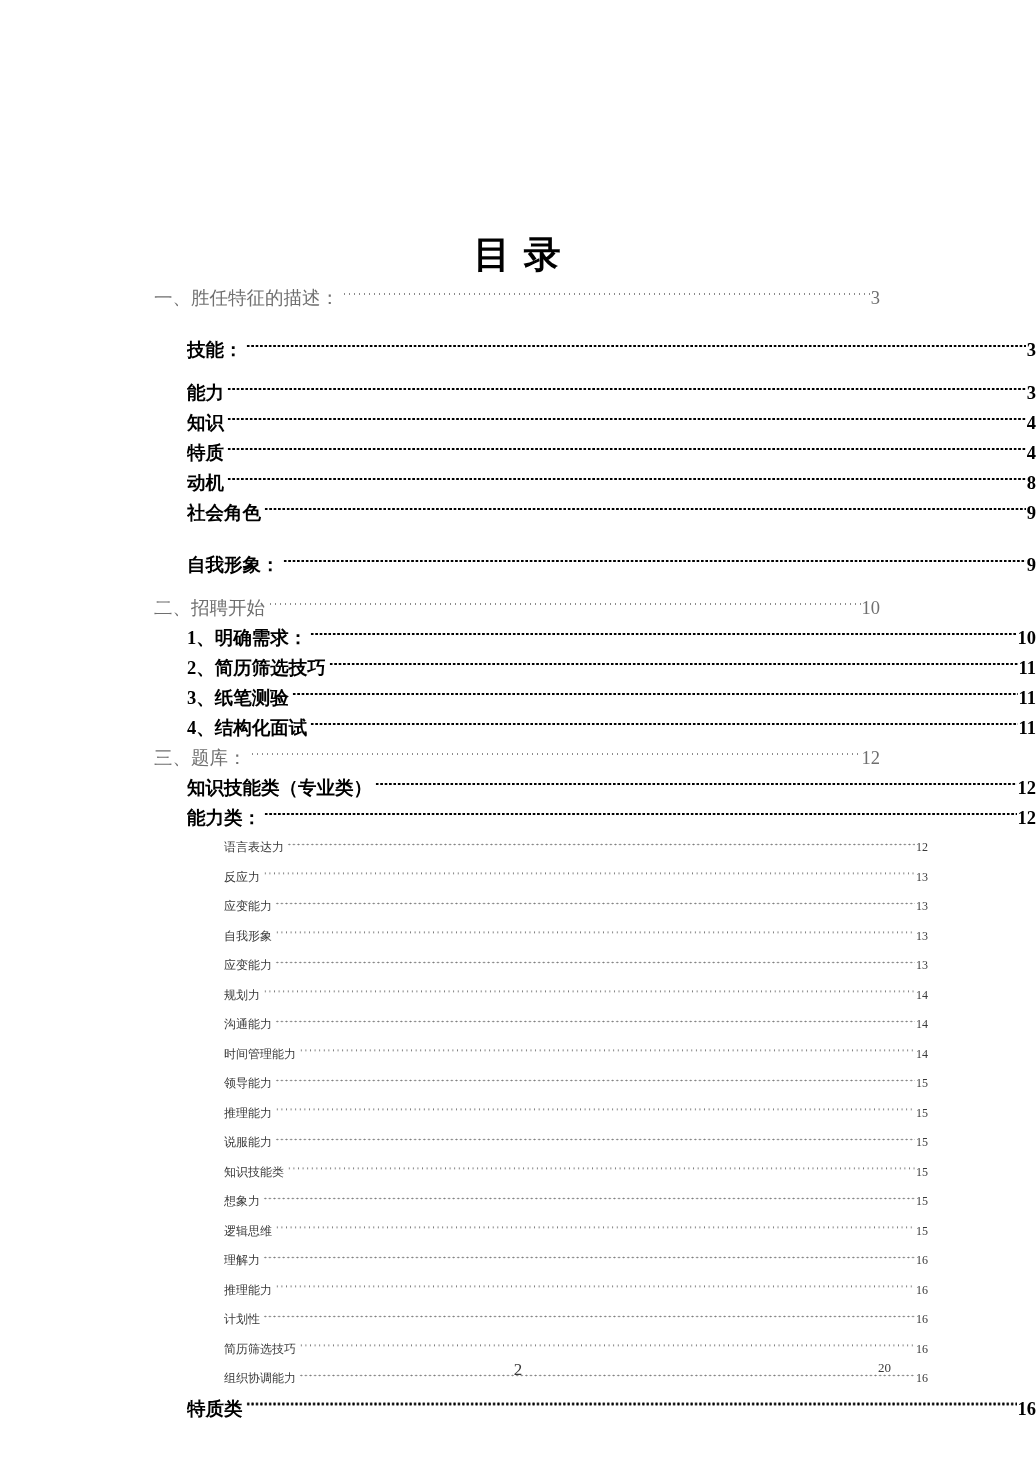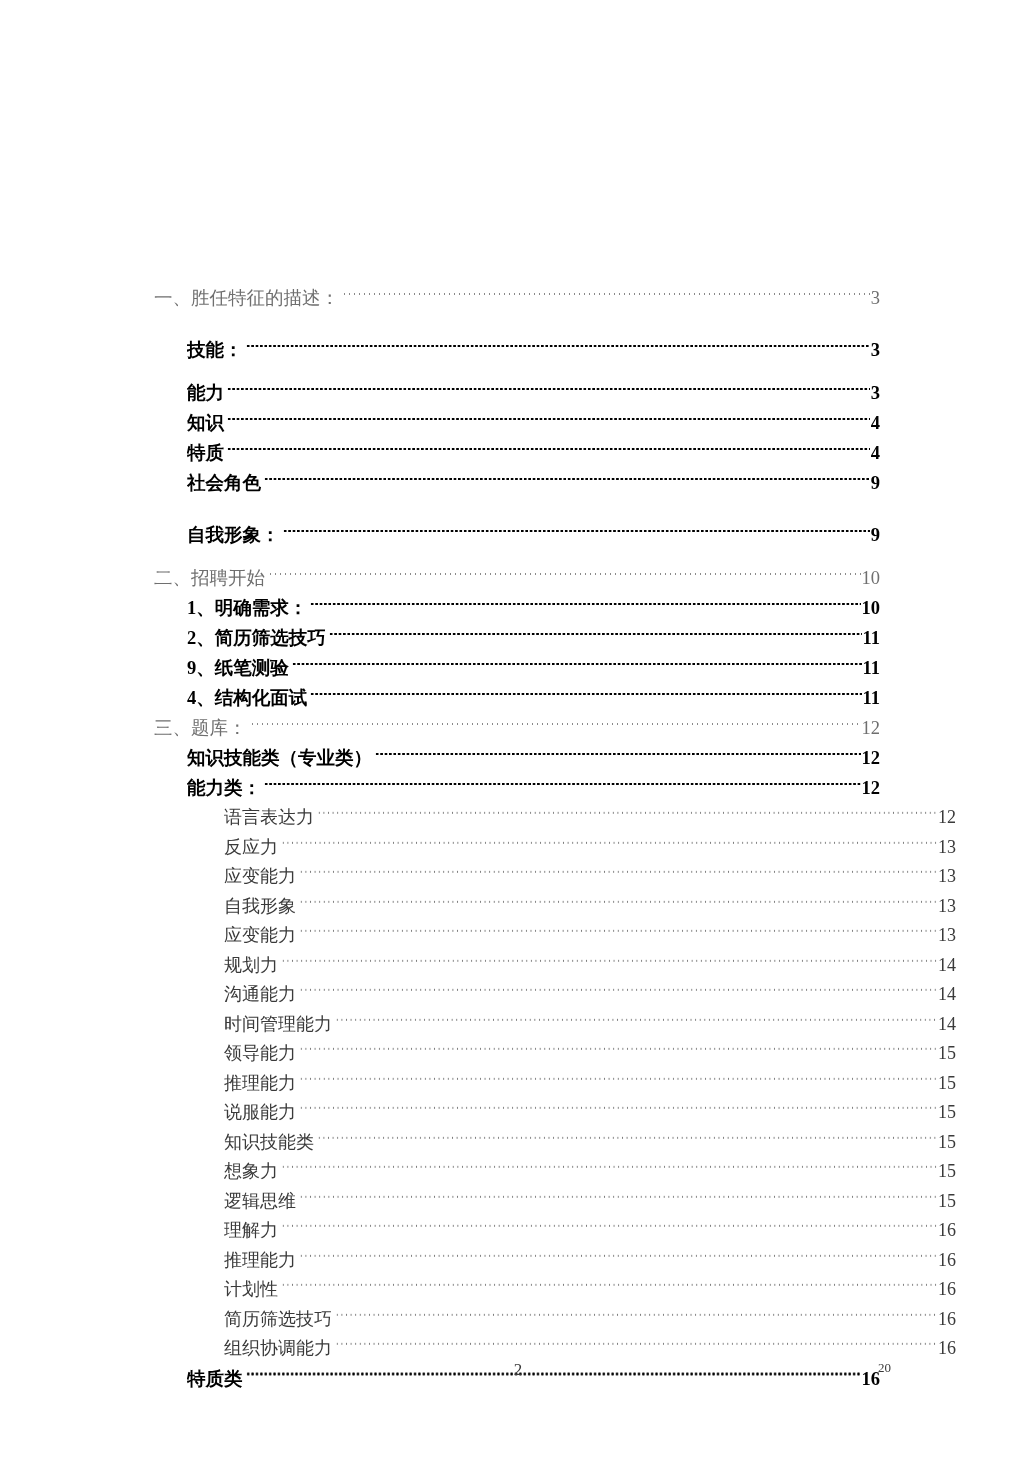--- a/index.html
+++ b/index.html
@@ -94,39 +94,38 @@
     background-size: 5px 100%;
     background-position: 0 78%;
     background-repeat: repeat-x;
     height: 1.1em;
   }
   .lvl1 .toc-page { color: #6f6f6f; }
 
   
   .lvl2 {
     margin-left: 187px;
-    margin-right: 156px;
     font-size: 18.5px;
     line-height: 30px;
     color: #000;
     font-weight: bold;
   }
   .lvl2 .toc-leader {
     background-image: radial-gradient(circle, #000 1.25px, transparent 1.45px);
     background-size: 4.4px 100%;
     background-position: 0 78%;
     background-repeat: repeat-x;
     height: 1.1em;
   }
 
   
   .lvl3 {
     margin-left: 224px;
-    margin-right: 80px;
-    font-size: 18px;
+    margin-right: 108px;
+    font-size: 12px;
     line-height: 29.5px;
     color: #3a3a3a;
     font-weight: normal;
   }
   .lvl3 .toc-leader {
     background-image: radial-gradient(circle, #7d7d7d 0.85px, transparent 1.05px);
     background-size: 4.6px 100%;
     background-position: 0 78%;
     background-repeat: repeat-x;
     height: 1.1em;
@@ -159,20 +158,21 @@
     top: 0;
     font-size: 13px;
     color: #3a3a3a;
   }
 </style>
 </head>
 <body>
 
 <div class="page">
 
+  <div class="toc-title">目  录</div>
 
   <div class="toc" id="toc-list">
       <div class="toc-entry lvl1">
         <span class="toc-label">一、胜任特征的描述：</span>
         <span class="toc-leader"></span>
         <span class="toc-page">3</span>
       </div>
       <div class="toc-entry lvl2 gap-before-lg">
         <span class="toc-label">技能：</span>
         <span class="toc-leader"></span>
@@ -187,20 +187,25 @@
         <span class="toc-label">知识</span>
         <span class="toc-leader"></span>
         <span class="toc-page">4</span>
       </div>
       <div class="toc-entry lvl2">
         <span class="toc-label">特质</span>
         <span class="toc-leader"></span>
         <span class="toc-page">4</span>
       </div>
       <div class="toc-entry lvl2">
+        <span class="toc-label">动机</span>
+        <span class="toc-leader"></span>
+        <span class="toc-page">8</span>
+      </div>
+      <div class="toc-entry lvl2">
         <span class="toc-label">社会角色</span>
         <span class="toc-leader"></span>
         <span class="toc-page">9</span>
       </div>
       <div class="toc-entry lvl2 gap-before-lg">
         <span class="toc-label">自我形象：</span>
         <span class="toc-leader"></span>
         <span class="toc-page">9</span>
       </div>
       <div class="toc-entry lvl1 gap-before-sm">
@@ -212,21 +217,21 @@
         <span class="toc-label">1、明确需求：</span>
         <span class="toc-leader"></span>
         <span class="toc-page">10</span>
       </div>
       <div class="toc-entry lvl2">
         <span class="toc-label">2、简历筛选技巧</span>
         <span class="toc-leader"></span>
         <span class="toc-page">11</span>
       </div>
       <div class="toc-entry lvl2">
-        <span class="toc-label">9、纸笔测验</span>
+        <span class="toc-label">3、纸笔测验</span>
         <span class="toc-leader"></span>
         <span class="toc-page">11</span>
       </div>
       <div class="toc-entry lvl2">
         <span class="toc-label">4、结构化面试</span>
         <span class="toc-leader"></span>
         <span class="toc-page">11</span>
       </div>
       <div class="toc-entry lvl1">
         <span class="toc-label">三、题库：</span>

